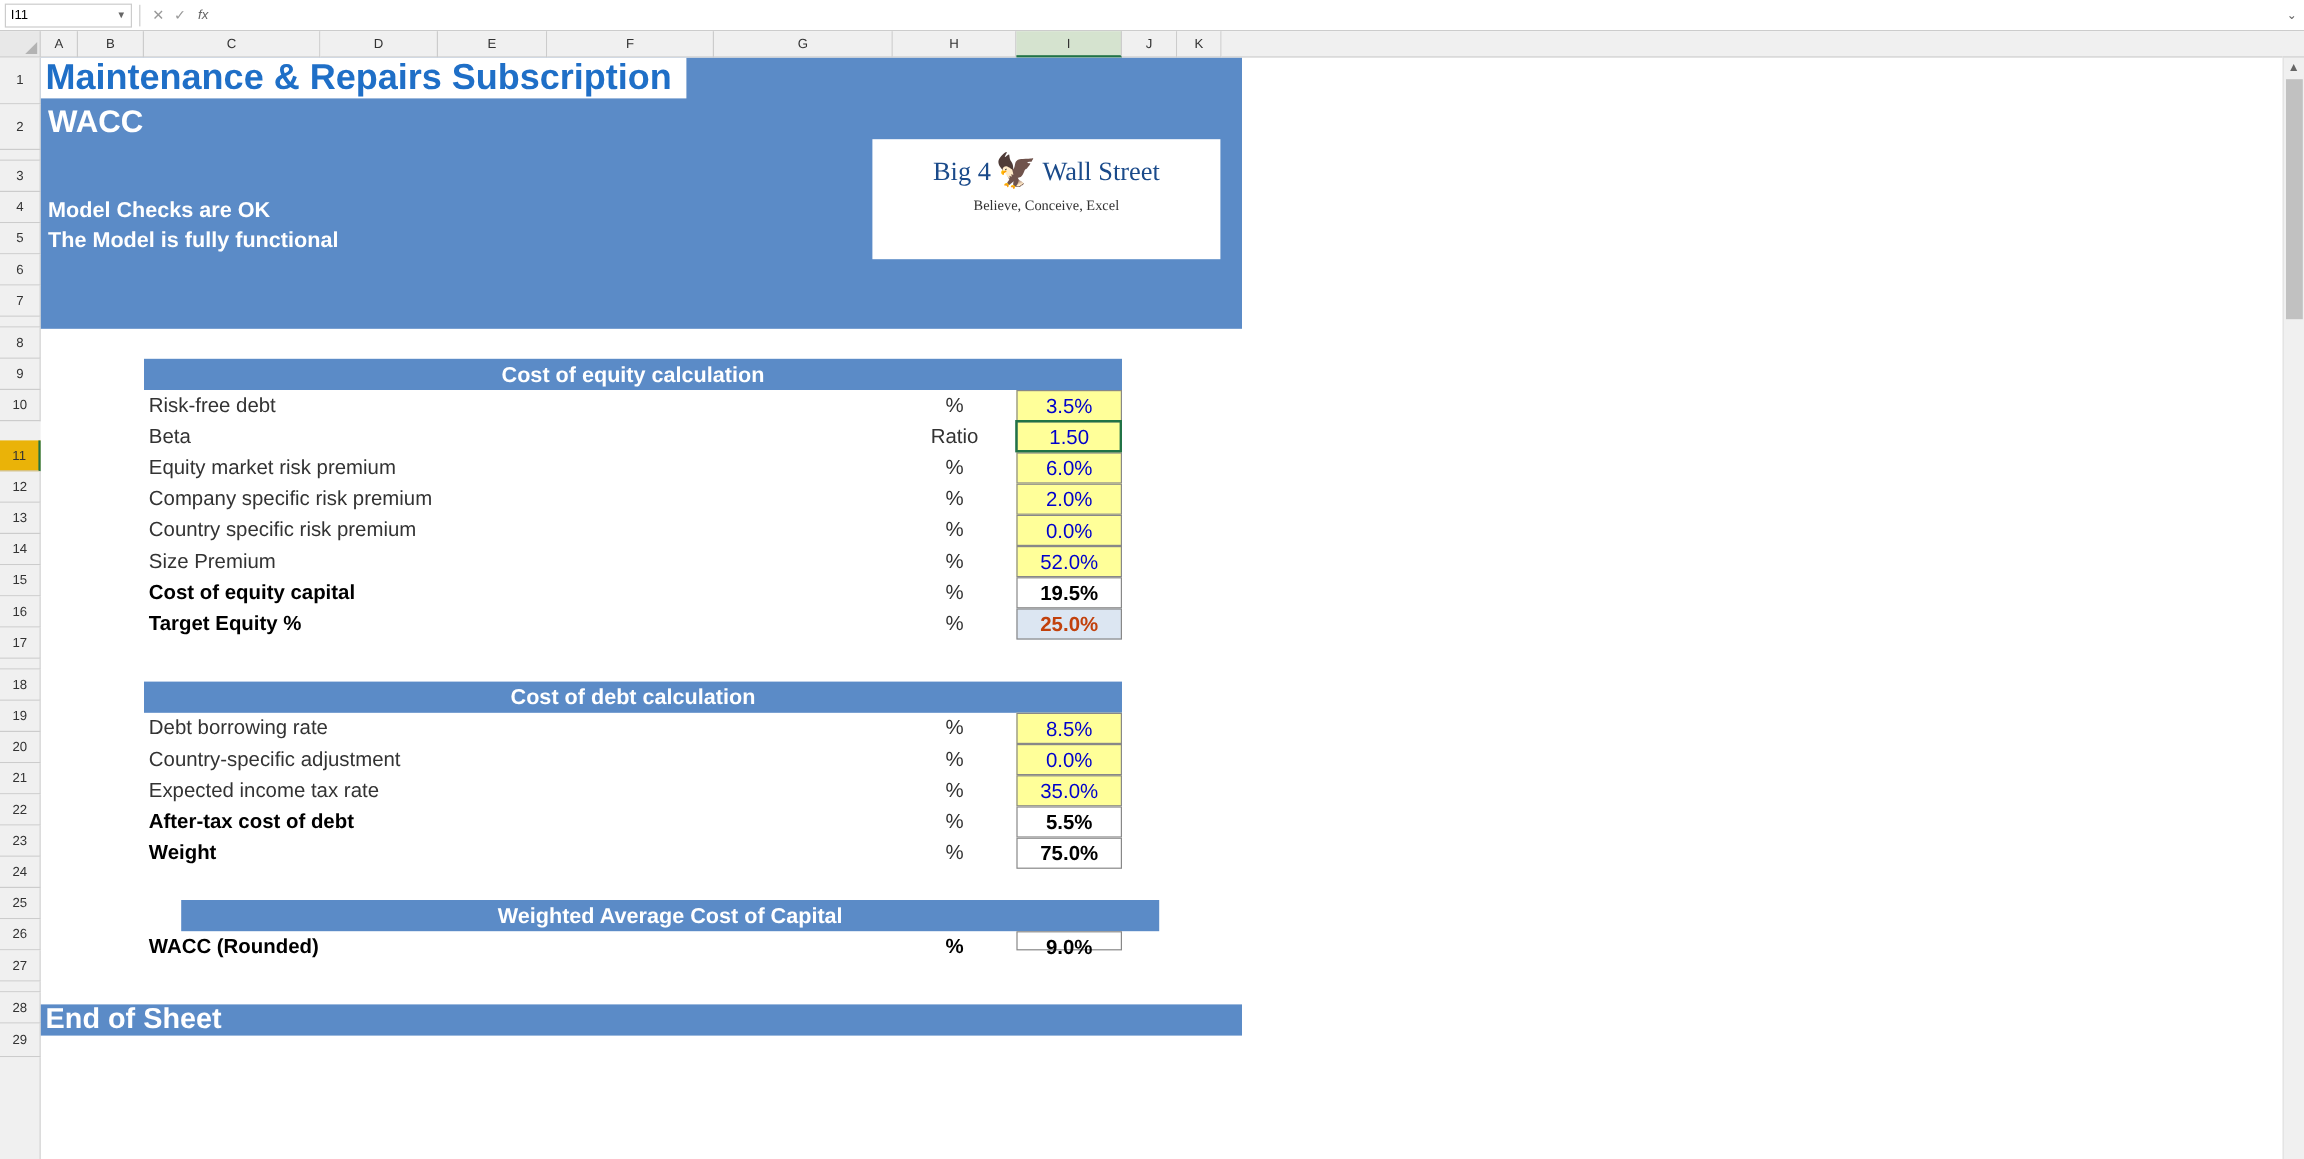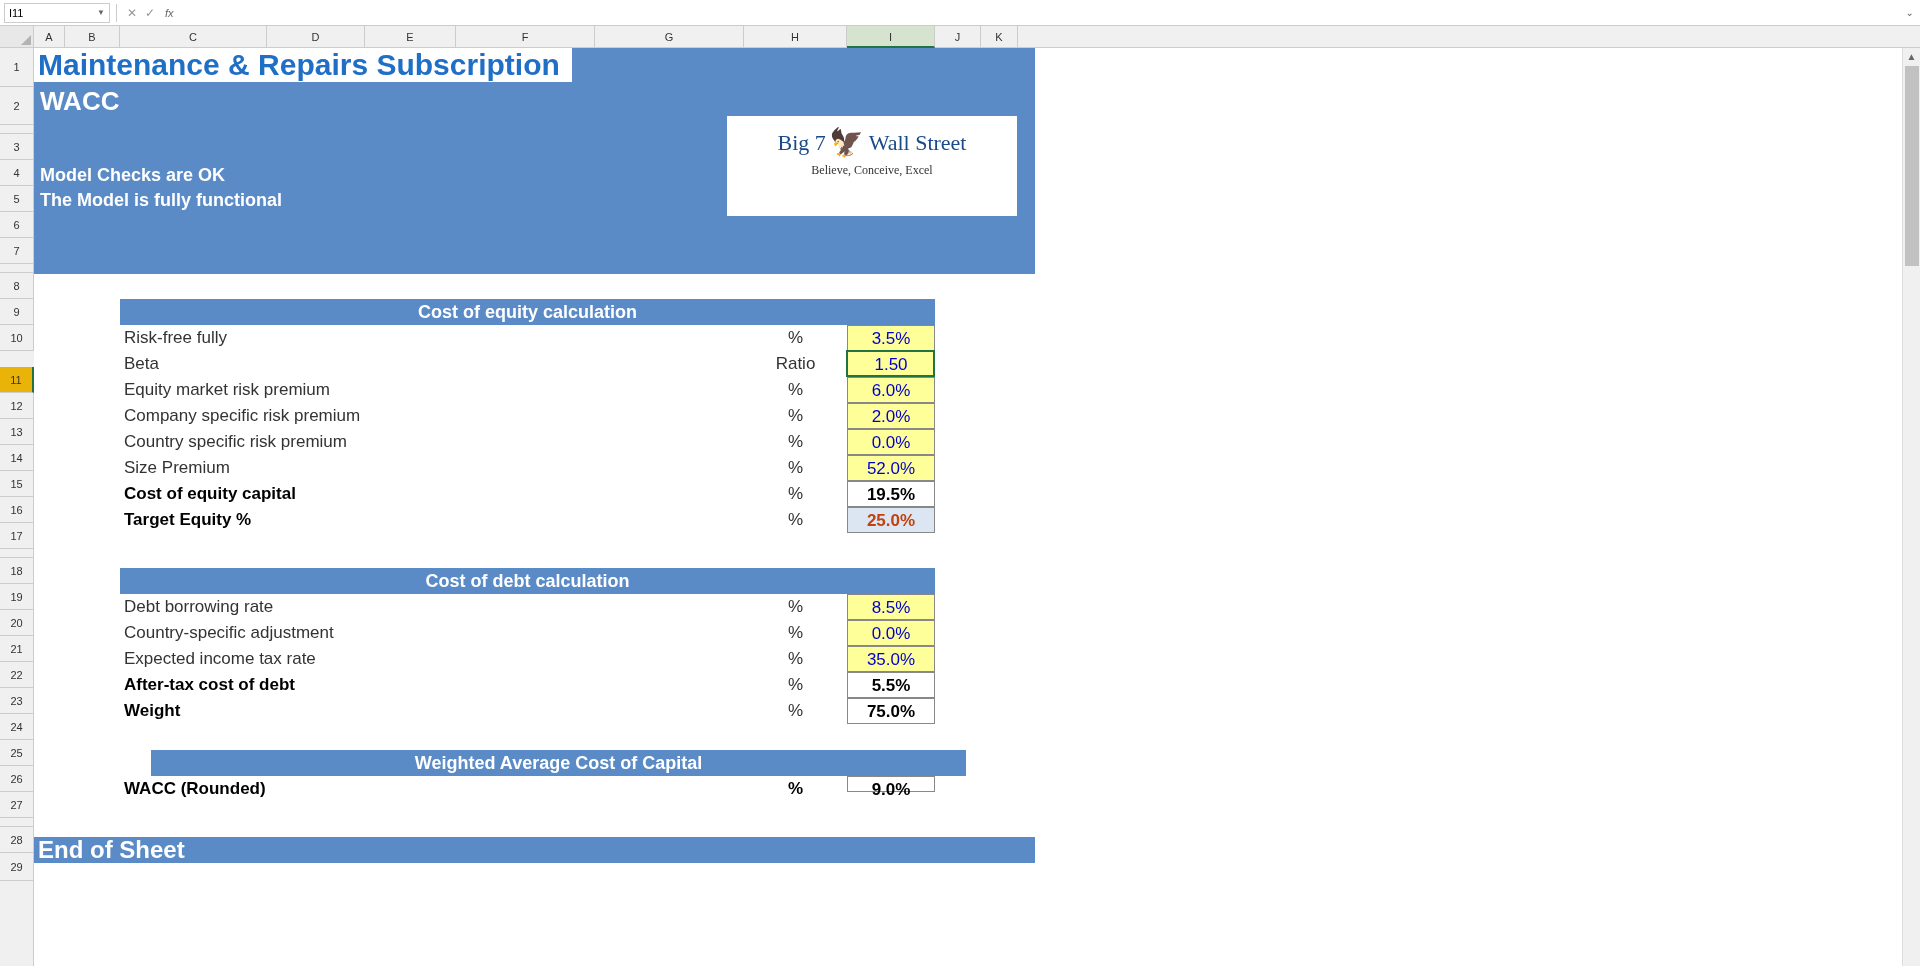--- a/index.html
+++ b/index.html
@@ -141,31 +141,31 @@
     <div class="doc-header" style="height:226px">
       <div class="title-white-box">
         <span class="main-title">Maintenance &amp; Repairs Subscription</span>
       </div>
       <div class="sub-title">WACC</div>
       <div style="height:42px"></div>
       <div class="status-line">Model Checks are OK</div>
       <div class="status-line">The Model is fully functional</div>
       <div class="logo-box">
         <div class="logo-text">
-          <span>Big 7</span>
+          <span>Big 4</span>
           <span class="eagle">🦅</span>
           <span>Wall Street</span>
         </div>
         <div class="logo-tagline">Believe, Conceive, Excel</div>
       </div>
     </div>
 
     <div id="sections">
           <div class="section-bar" style="left: 86px; top: 251px; width: 815px;">Cost of equity calculation</div>
-          <div class="dcell " style="left: 86px; top: 277px; width: 624px; height: 26px; line-height: 26px;">Risk-free fully</div>
+          <div class="dcell " style="left: 86px; top: 277px; width: 624px; height: 26px; line-height: 26px;">Risk-free debt</div>
           <div class="dcell unit" style="left: 710px; top: 277px; width: 103px; height: 26px; line-height: 26px;">%</div>
           <div class="dcell val-yellow" style="left: 813px; top: 277px; width: 88px; height: 26px; line-height: 26px;">3.5%</div>
           <div class="dcell " style="left: 86px; top: 303px; width: 624px; height: 26px; line-height: 26px;">Beta</div>
           <div class="dcell unit" style="left: 710px; top: 303px; width: 103px; height: 26px; line-height: 26px;">Ratio</div>
           <div class="dcell val-yellow" style="left: 813px; top: 303px; width: 88px; height: 26px; line-height: 26px;">1.50</div>
           <div class="dcell " style="left: 86px; top: 329px; width: 624px; height: 26px; line-height: 26px;">Equity market risk premium</div>
           <div class="dcell unit" style="left: 710px; top: 329px; width: 103px; height: 26px; line-height: 26px;">%</div>
           <div class="dcell val-yellow" style="left: 813px; top: 329px; width: 88px; height: 26px; line-height: 26px;">6.0%</div>
           <div class="dcell " style="left: 86px; top: 355px; width: 624px; height: 26px; line-height: 26px;">Company specific risk premium</div>
           <div class="dcell unit" style="left: 710px; top: 355px; width: 103px; height: 26px; line-height: 26px;">%</div>

